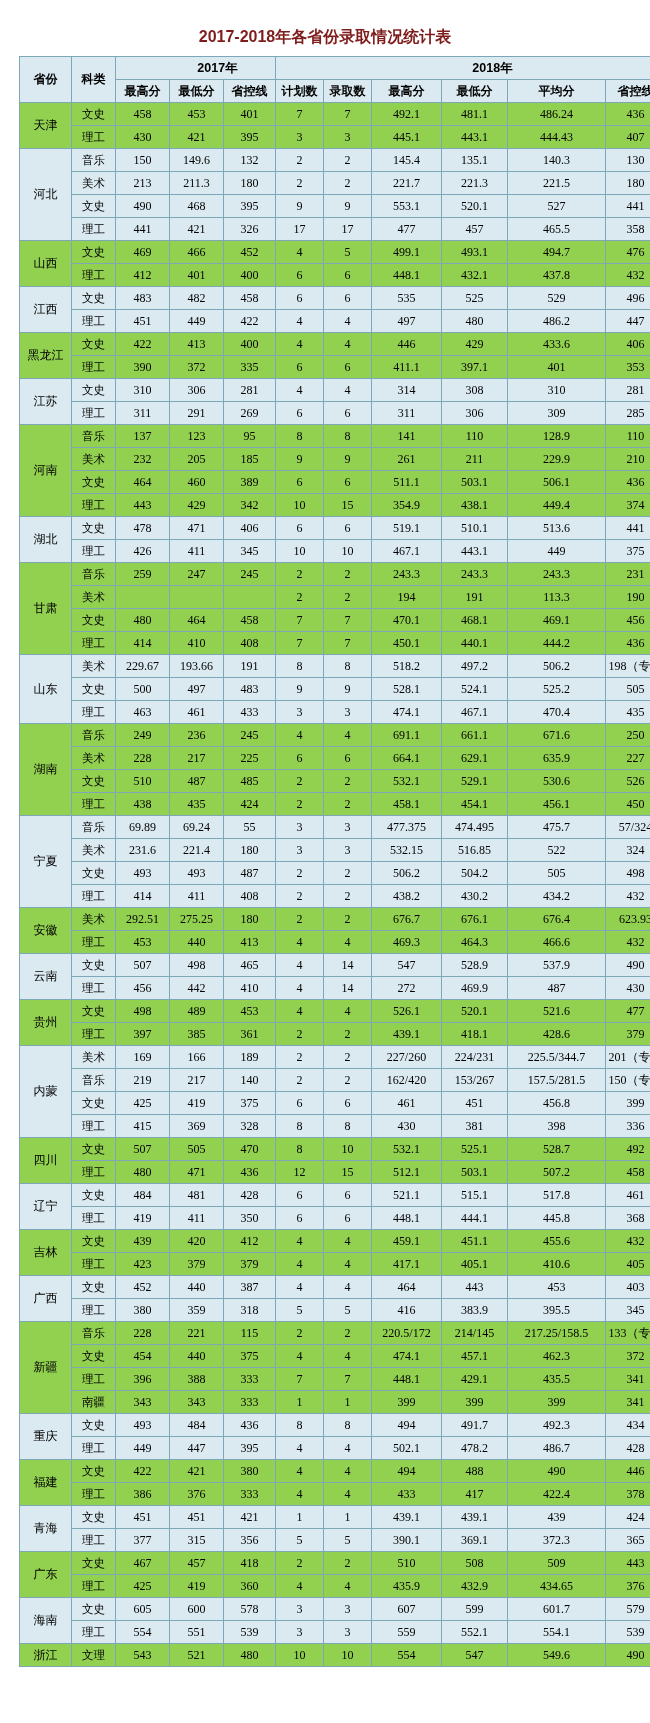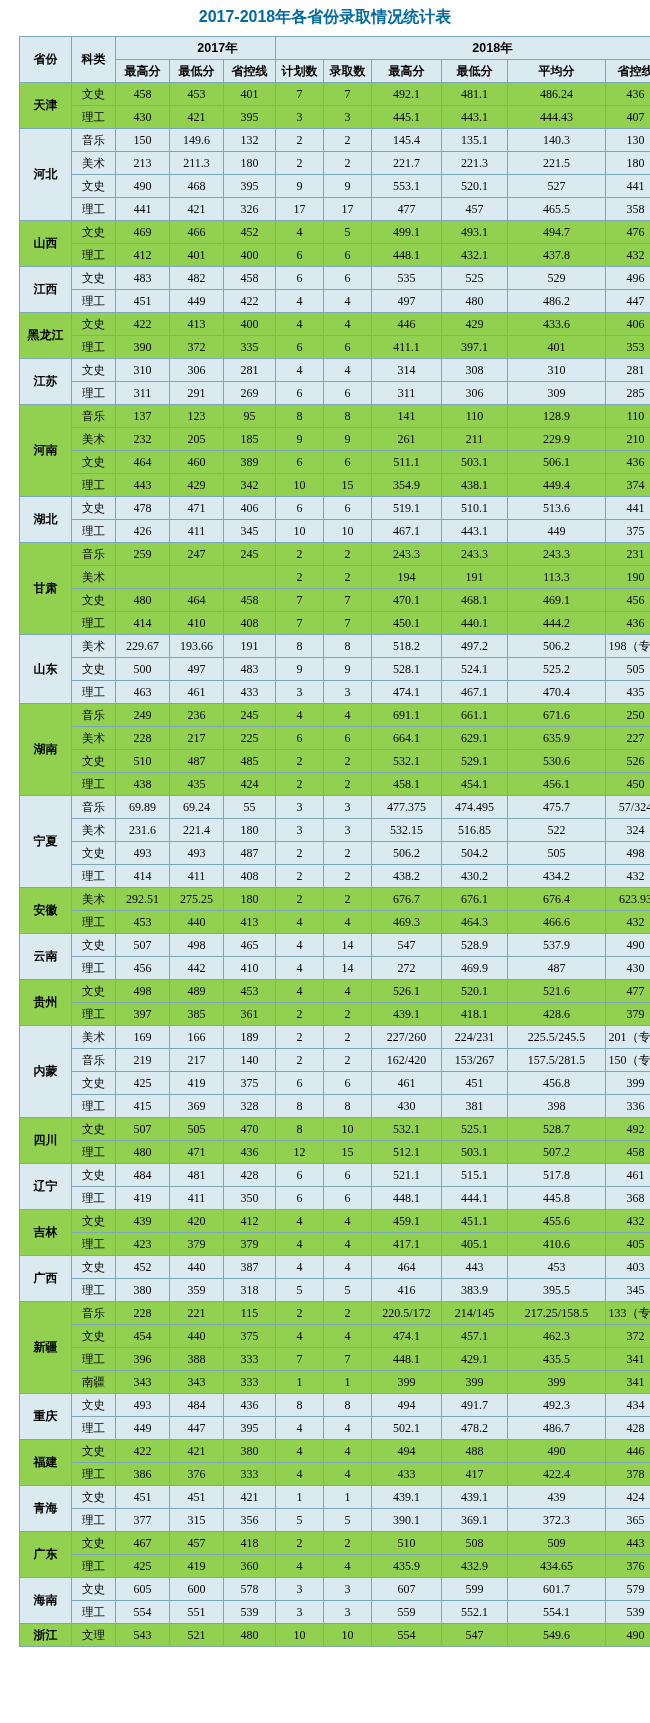--- a/index.html
+++ b/index.html
@@ -8,23 +8,24 @@
     width:650px;
     background:#ffffff;
     font-family:"Liberation Serif","DejaVu Serif",serif;
     -webkit-font-smoothing:none;
   }
   #page-title{
     text-align:center;
     font-family:"Liberation Sans","DejaVu Sans",sans-serif;
     font-size:16px;
     font-weight:bold;
-    color:#0369a1;
+    color:#7f1d1d;
     padding:7px 0 8px 0;
     letter-spacing:0px;
+    margin-top:20px;
   }
   table{
     border-collapse:collapse;
     width:646px;
     margin:0 19px;
     table-layout:fixed;
   }
   th,td{
     border:1px solid #7ba7b7;
     text-align:center;
@@ -43,21 +44,21 @@
     font-size:12px;
   }
   thead th.yr{font-size:12.5px;padding-left:44px;}
   tbody td{
     font-family:"Liberation Sans","DejaVu Sans",sans-serif;
     font-weight:normal;
   }
   tbody td.num{font-family:"Liberation Serif","DejaVu Serif",serif;font-size:12px;}
   tr.g td{background:#92d050;}
   tr.b td{background:#dbeaf1;}
-  td.prov{font-weight:bold;font-size:12px;}
+  td.prov{font-weight:normal;font-size:12px;}
   
   col.c-prov{width:52px;}
   col.c-kl{width:44px;}
   col.c-a{width:54px;}
   col.c-b{width:54px;}
   col.c-c{width:52px;}
   col.c-d{width:48px;}
   col.c-e{width:48px;}
   col.c-f{width:70px;}
   col.c-g{width:66px;}
@@ -613,21 +614,21 @@
       <tr class="b">
         <td class="prov" rowspan="4">内蒙</td>
         <td>美术</td>
         <td class="num">169</td>
         <td class="num">166</td>
         <td class="num">189</td>
         <td class="num">2</td>
         <td class="num">2</td>
         <td class="num">227/260</td>
         <td class="num">224/231</td>
-        <td class="num">225.5/245.5</td>
+        <td class="num">225.5/344.7</td>
         <td class="num">201（专）</td>
       </tr>
       <tr class="b">
         <td>音乐</td>
         <td class="num">219</td>
         <td class="num">217</td>
         <td class="num">140</td>
         <td class="num">2</td>
         <td class="num">2</td>
         <td class="num">162/420</td>

